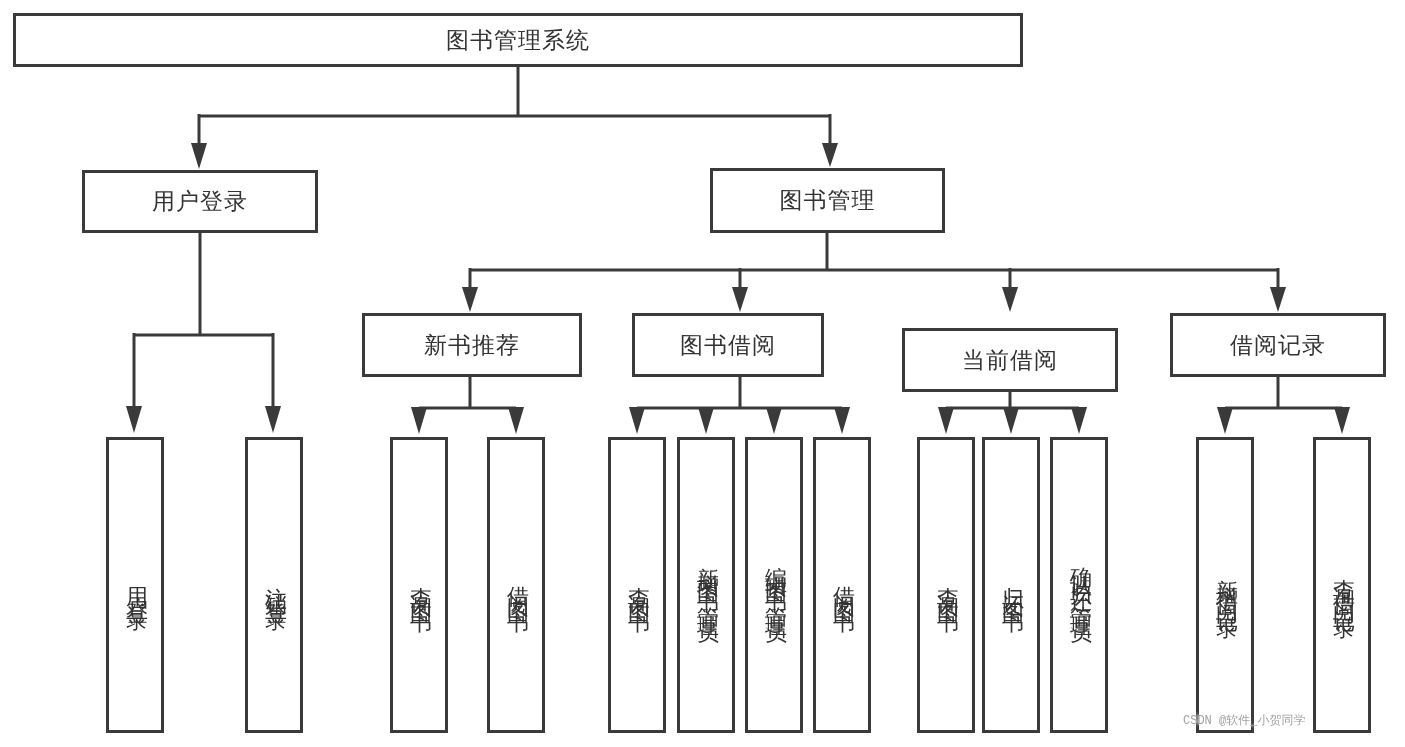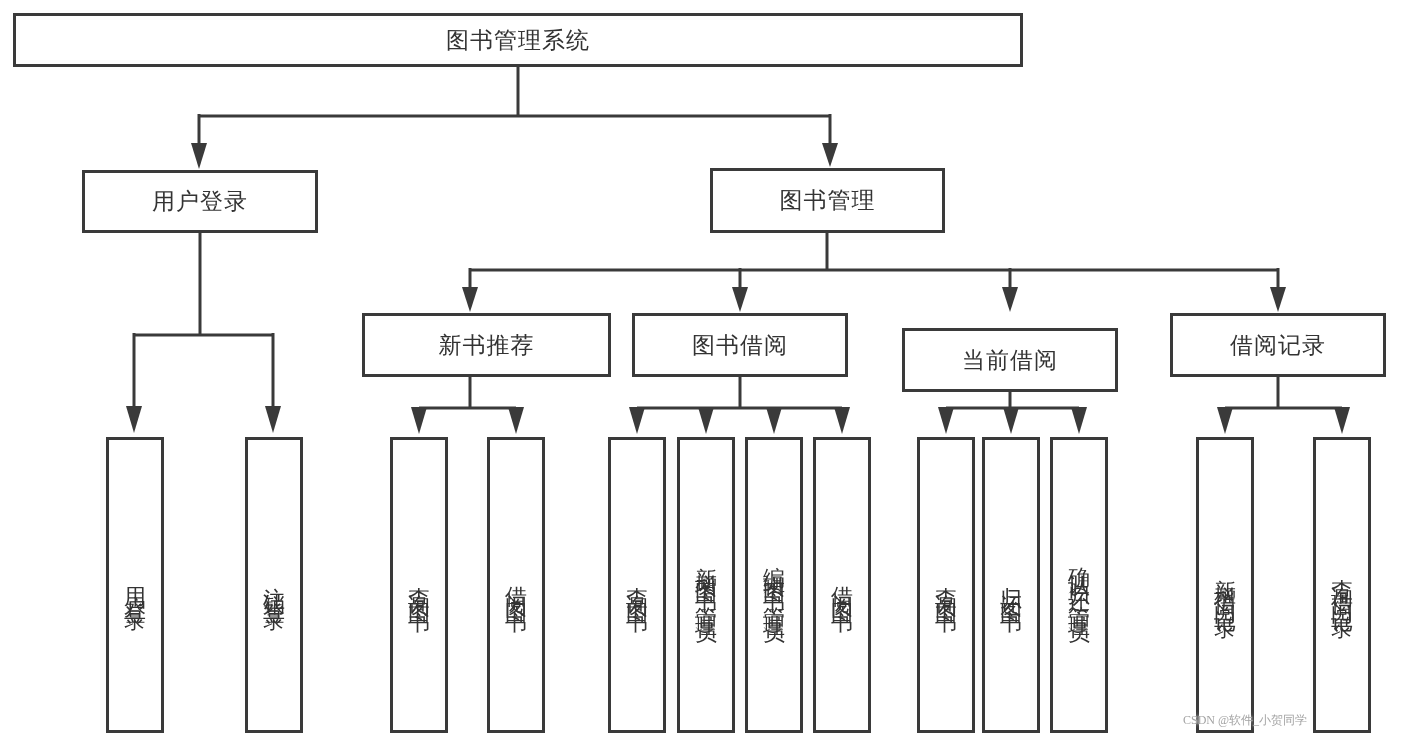--- a/index.html
+++ b/index.html
@@ -1,21 +1,21 @@
 <!DOCTYPE html>
 <html><head>
 <meta charset="utf-8">
 <style>
   html, body { margin: 0; padding: 0; background: #ffffff; }
   .canvas {
     position: relative;
     width: 1405px;
     height: 747px;
     background: #ffffff;
-    font-family: Liberation Serif, serif;
+    font-family: Liberation Mono, monospace;
     color: #333333;
     overflow: hidden;
   }
   .connectors {
     position: absolute;
     left: 0; top: 0;
     width: 1405px; height: 747px;
   }
   .box {
     position: absolute;
@@ -127,24 +127,24 @@
     <span>图书管理系统</span>
   </div>
 
   <div class="box" style="left:82px; top:170px; width:236px; height:63px;">
     <span>用户登录</span>
   </div>
   <div class="box" style="left:710px; top:168px; width:235px; height:65px;">
     <span>图书管理</span>
   </div>
 
-  <div class="box" style="left:362px; top:313px; width:249px; height:64px;">
+  <div class="box" style="left:362px; top:313px; width:220px; height:64px;">
     <span>新书推荐</span>
   </div>
-  <div class="box" style="left:632px; top:313px; width:216px; height:64px;">
+  <div class="box" style="left:632px; top:313px; width:192px; height:64px;">
     <span>图书借阅</span>
   </div>
   <div class="box" style="left:902px; top:328px; width:216px; height:64px;">
     <span>当前借阅</span>
   </div>
   <div class="box" style="left:1170px; top:313px; width:216px; height:64px;">
     <span>借阅记录</span>
   </div>
 
   <div class="box leaf" style="left:106px;">

